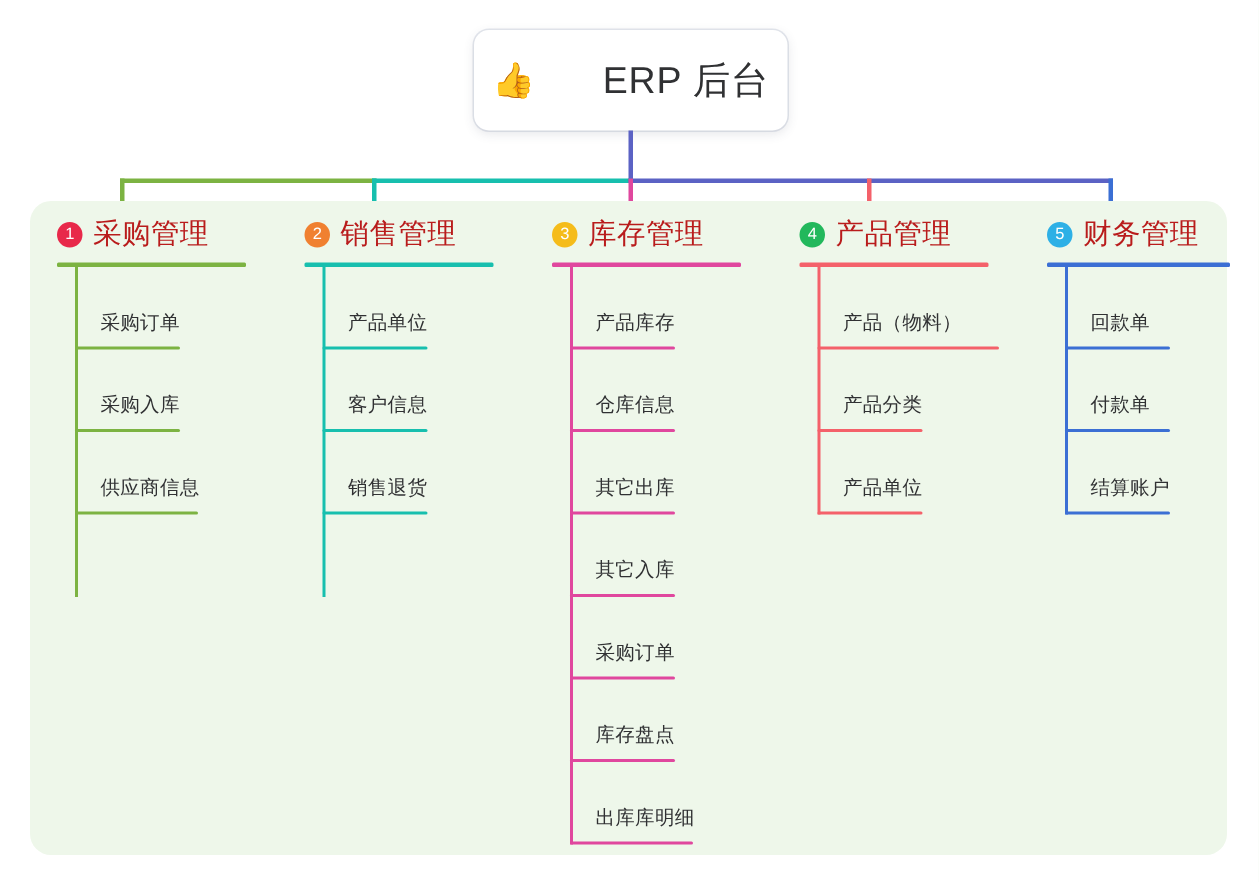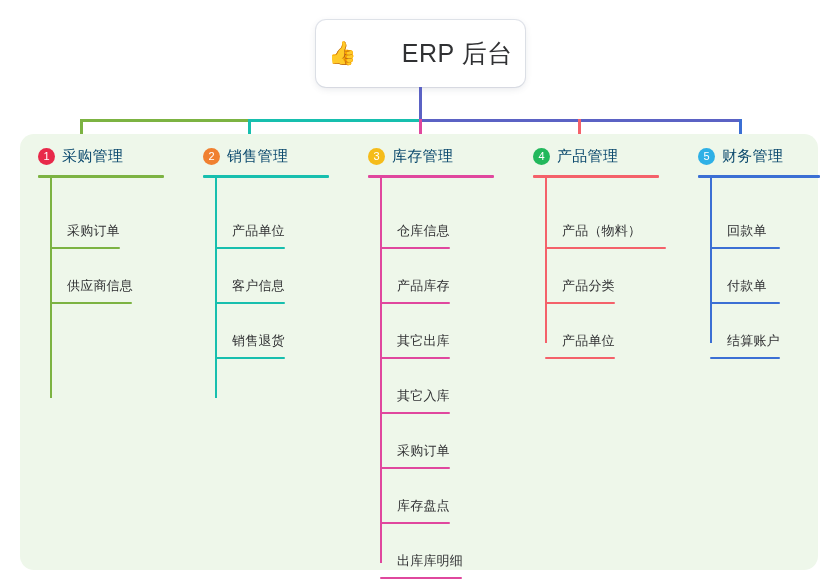--- a/index.html
+++ b/index.html
@@ -86,33 +86,33 @@
     height: 17px;
     border-radius: 50%;
     color: #ffffff;
     font-size: 11px;
     line-height: 17px;
     text-align: center;
     font-weight: normal;
     flex: 0 0 auto;
   }
   .col-title {
-    font-size: 15px;
-    color: #0c4a6e;
+    font-size: 19px;
+    color: #b91c1c;
     white-space: nowrap;
     letter-spacing: 0.3px;
   }
   .col-rule {
     height: 3px;
     margin-top: 5px;
     border-radius: 1px;
   }
   .col-body {
     position: relative;
-    padding-top: 16px;
+    padding-top: 0;
   }
   .spine {
     position: absolute;
     left: 30px;
     top: 0;
     width: 2px;
   }
   .item {
     position: relative;
     height: 55px;
@@ -165,20 +165,24 @@
         <span class="col-title">采购管理</span>
       </div>
       <div class="col-rule" style="background: rgb(124, 179, 66); margin-left: 18px; width: 126px;"></div>
       <div class="col-body">
         <div class="spine" style="background: rgb(124, 179, 66); height: 220px;"></div>
         <div class="item">
           <span class="item-label">采购订单</span>
           <div class="item-rule" style="background: rgb(124, 179, 66); width: 70px;"></div>
         </div>
         <div class="item">
+          <span class="item-label">采购入库</span>
+          <div class="item-rule" style="background: rgb(124, 179, 66); width: 70px;"></div>
+        </div>
+        <div class="item">
           <span class="item-label">供应商信息</span>
           <div class="item-rule" style="background: rgb(124, 179, 66); width: 82px;"></div>
         </div>
       </div>
     </div>
     <div class="column" style="left: 165px; width: 165px;">
       <div class="col-header">
         <span class="badge" style="background: rgb(240, 128, 48);">2</span>
         <span class="col-title">销售管理</span>
       </div>
@@ -201,25 +205,25 @@
     </div>
     <div class="column" style="left: 330px; width: 165px;">
       <div class="col-header">
         <span class="badge" style="background: rgb(245, 188, 26);">3</span>
         <span class="col-title">库存管理</span>
       </div>
       <div class="col-rule" style="background: rgb(224, 71, 158); margin-left: 18px; width: 126px;"></div>
       <div class="col-body">
         <div class="spine" style="background: rgb(224, 71, 158); height: 385px;"></div>
         <div class="item">
+          <span class="item-label">产品库存</span>
+          <div class="item-rule" style="background: rgb(224, 71, 158); width: 70px;"></div>
+        </div>
+        <div class="item">
           <span class="item-label">仓库信息</span>
-          <div class="item-rule" style="background: rgb(224, 71, 158); width: 70px;"></div>
-        </div>
-        <div class="item">
-          <span class="item-label">产品库存</span>
           <div class="item-rule" style="background: rgb(224, 71, 158); width: 70px;"></div>
         </div>
         <div class="item">
           <span class="item-label">其它出库</span>
           <div class="item-rule" style="background: rgb(224, 71, 158); width: 70px;"></div>
         </div>
         <div class="item">
           <span class="item-label">其它入库</span>
           <div class="item-rule" style="background: rgb(224, 71, 158); width: 70px;"></div>
         </div>

